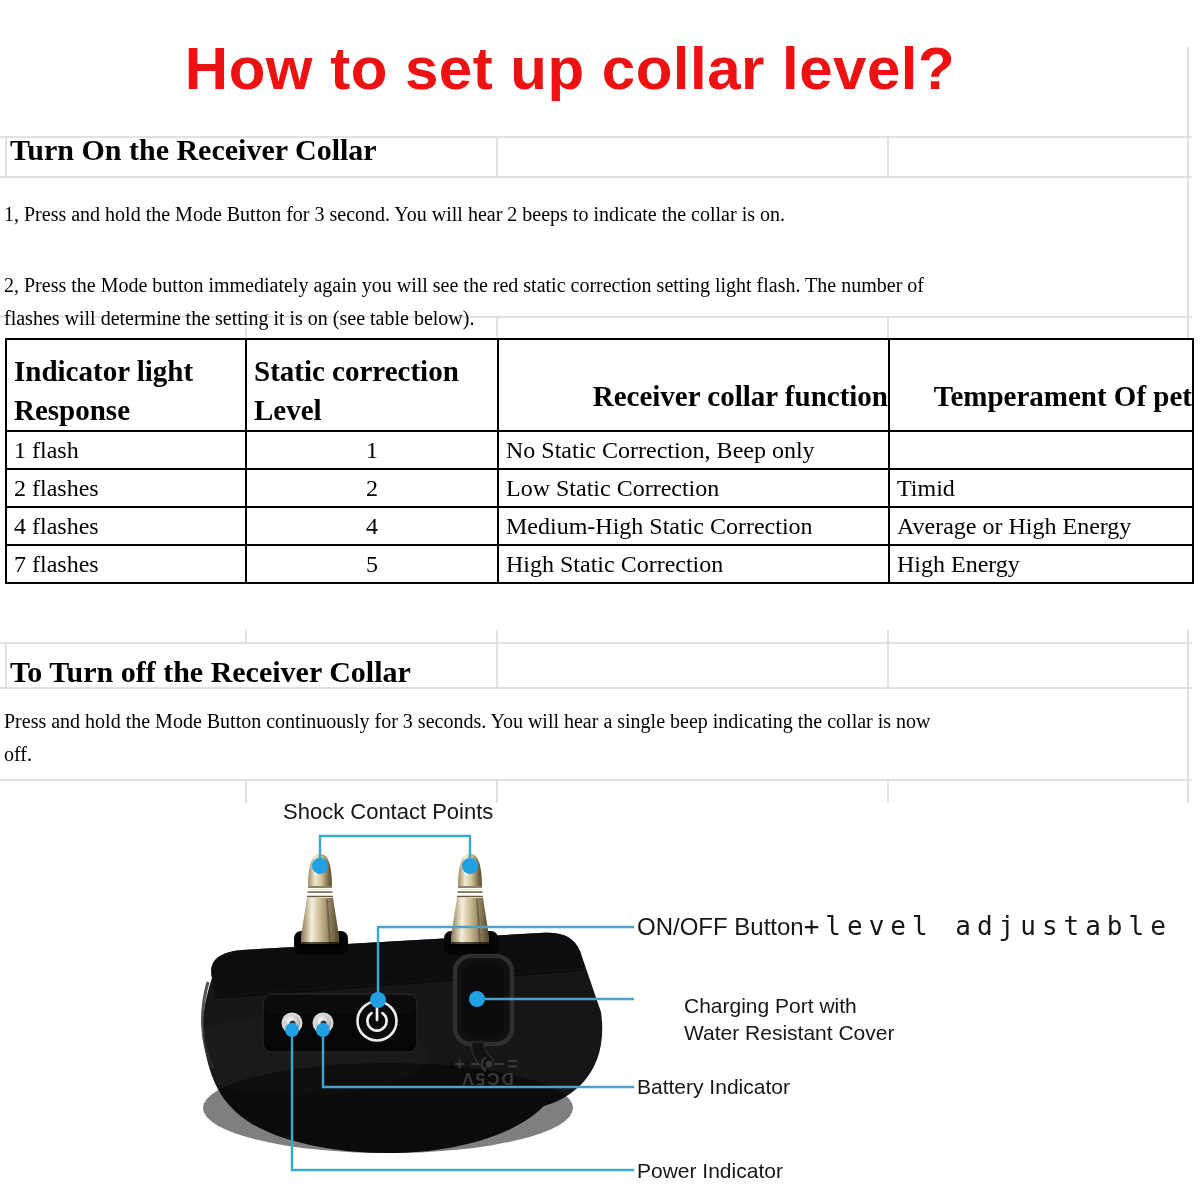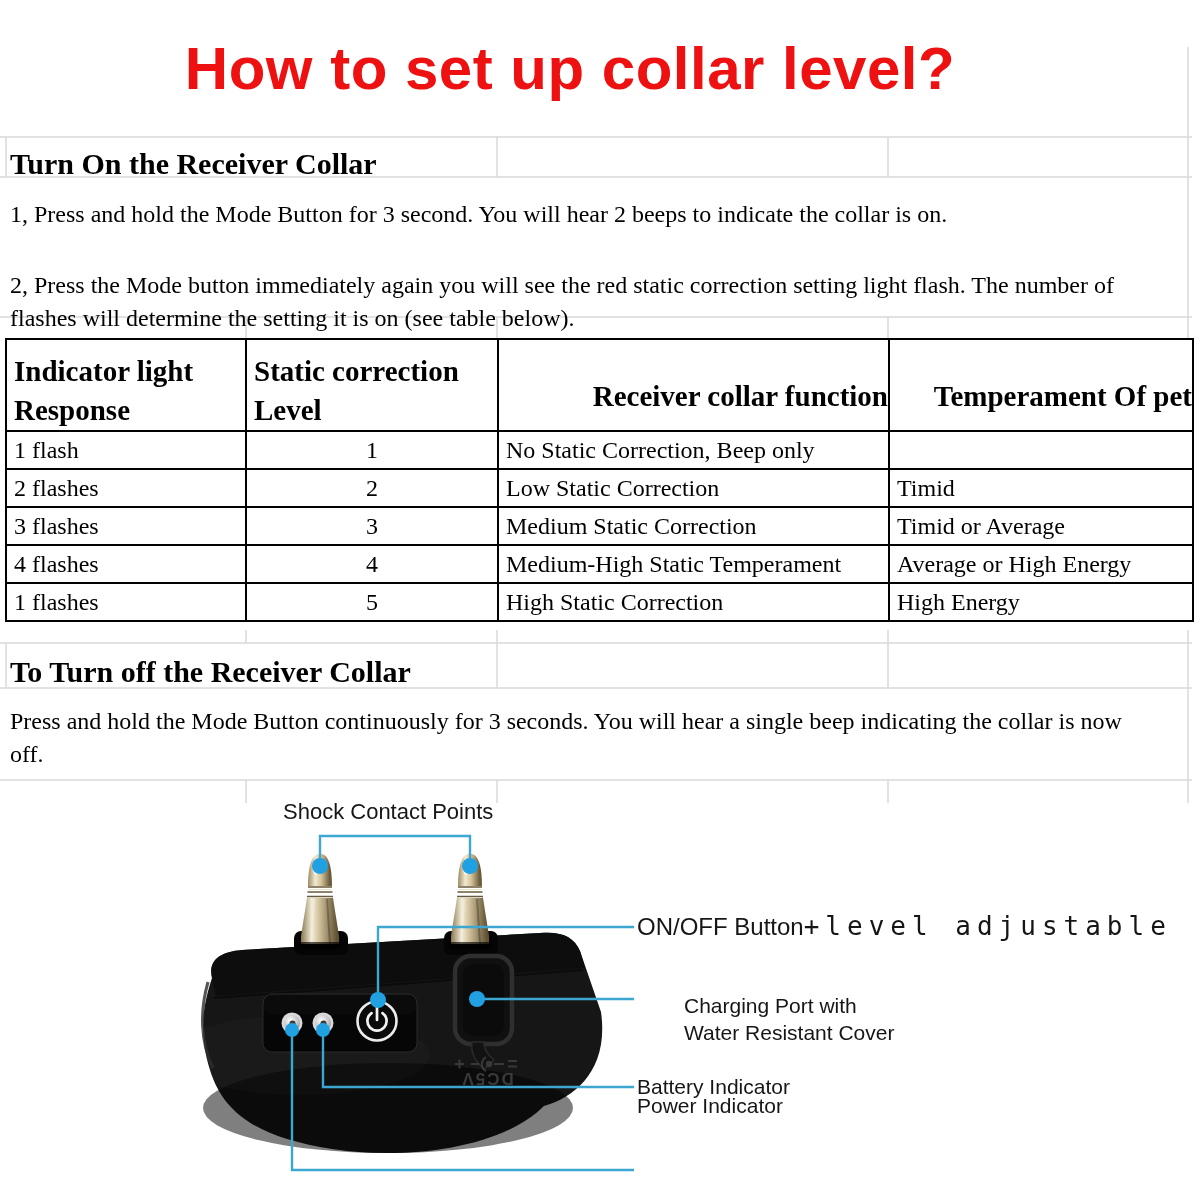--- a/index.html
+++ b/index.html
@@ -6,39 +6,39 @@
   .page{position:relative;width:1200px;height:1200px;background:#ffffff;overflow:hidden;
         font-family:"Liberation Serif",serif;color:#000;}
   .abs{position:absolute;}
   .nowrap{white-space:nowrap;}
   
   .main-title{left:0;top:34px;width:1140px;text-align:center;
      font-family:"Liberation Sans",sans-serif;font-weight:bold;font-size:60px;
      color:#ee1111;letter-spacing:0.5px;}
   
   .sec-head{left:10px;font-weight:bold;font-size:30px;line-height:36px;}
-  .body-text{left:10px;font-size:24px;line-height:33px;}
+  .body-text{left:4px;font-size:20px;line-height:33px;}
   
   table.level-table{position:absolute;left:5px;top:338px;border-collapse:collapse;
      table-layout:fixed;width:1187px;}
   table.level-table td,table.level-table th{border:2px solid #000;overflow:hidden;}
   th.h2line{vertical-align:top;text-align:left;padding:12px 0 0 7px;
      font-weight:bold;font-size:29px;line-height:39px;}
   th.h1line{vertical-align:middle;text-align:right;padding:22px 0 0 7px;
      font-weight:bold;font-size:29px;}
   td.cell{vertical-align:bottom;font-size:24px;padding:0 0 4px 7px;text-align:left;}
   td.cell.center{text-align:center;padding-left:0;}
   
   .lbl{position:absolute;color:#161616;font-family:"Liberation Sans",sans-serif;}
   .lbl-shock{left:283px;top:799px;font-size:22px;}
   .lbl-onoff{left:637px;top:911px;font-size:24px;}
   .onoff-suffix{font-family:"DejaVu Sans Mono",monospace;font-size:26px;letter-spacing:6px;}
   .lbl-charging{left:637px;top:992px;font-size:21px;line-height:27px;margin-left:47px;}
   .lbl-battery{left:637px;top:1075px;font-size:21px;}
-  .lbl-power{left:637px;top:1094px;font-size:21px;}
+  .lbl-power{left:637px;top:1159px;font-size:21px;}
   svg{display:block;}
 </style>
 </head>
 <body>
 
 <div class="page">
 
   <svg class="abs" style="left:0;top:0" width="1200" height="1200" viewBox="0 0 1200 1200">
     <g stroke="#d9d9d9" stroke-width="1.5">
       <line x1="0" y1="137" x2="1192" y2="137"></line>
@@ -60,21 +60,21 @@
       <line x1="888" y1="317" x2="888" y2="338"></line>
       <line x1="888" y1="630" x2="888" y2="688"></line>
       <line x1="888" y1="780" x2="888" y2="803"></line>
       <line x1="1188" y1="47" x2="1188" y2="338"></line>
       <line x1="1188" y1="630" x2="1188" y2="803"></line>
     </g>
   </svg>
 
   <div class="abs main-title">How to set up collar level?</div>
 
-  <div class="abs sec-head" style="top:146px">Turn On the Receiver Collar</div>
+  <div class="abs sec-head" style="top:132px">Turn On the Receiver Collar</div>
   <div class="abs body-text nowrap" style="top:198px">1, Press and hold the Mode Button for 3 second. You will hear 2 beeps to indicate the collar is on.</div>
   <div class="abs body-text" style="top:269px">
     <div class="nowrap">2, Press the Mode button immediately again you will see the red static correction setting light flash. The number of</div>
     <div class="nowrap">flashes will determine the setting it is on (see table below).</div>
   </div>
 
   <table class="level-table">
     <colgroup>
         <col style="width:240px">
         <col style="width:252px">
@@ -100,33 +100,27 @@
       <td class="cell">No Static Correction, Beep only</td>
       <td class="cell"></td>
     </tr>
     <tr style="height:38px">
       <td class="cell">2 flashes</td>
       <td class="cell center">2</td>
       <td class="cell">Low Static Correction</td>
       <td class="cell">Timid</td>
     </tr>
     <tr style="height:38px">
-      <td class="cell">3 flashes</td>
-      <td class="cell center">3</td>
-      <td class="cell">Medium Static Correction</td>
-      <td class="cell">Timid or Average</td>
-    </tr>
-    <tr style="height:38px">
       <td class="cell">4 flashes</td>
       <td class="cell center">4</td>
-      <td class="cell">Medium-High Static Temperament</td>
+      <td class="cell">Medium-High Static Correction</td>
       <td class="cell">Average or High Energy</td>
     </tr>
     <tr style="height:38px">
-      <td class="cell">1 flashes</td>
+      <td class="cell">7 flashes</td>
       <td class="cell center">5</td>
       <td class="cell">High Static Correction</td>
       <td class="cell">High Energy</td>
     </tr>
   </tbody>
     </table>
 
   <div class="abs sec-head" style="top:654px">To Turn off the Receiver Collar</div>
   <div class="abs body-text" style="top:705px">
     <div class="nowrap">Press and hold the Mode Button continuously for 3 seconds. You will hear a single beep indicating the collar is now</div>

